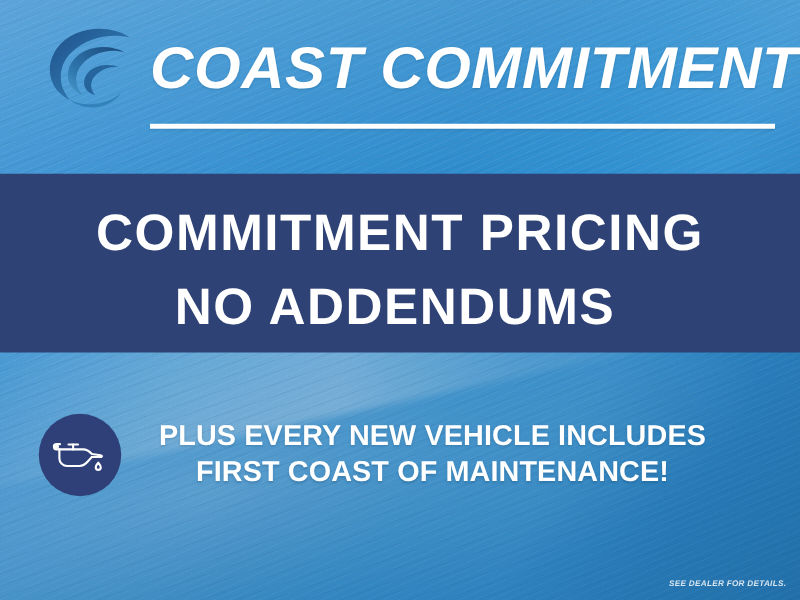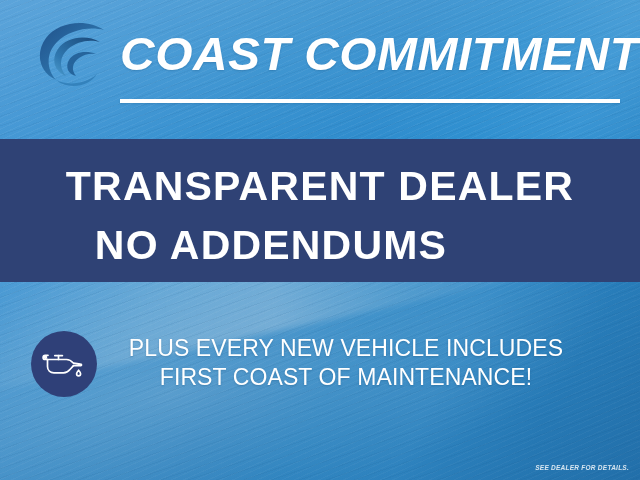--- a/index.html
+++ b/index.html
@@ -176,20 +176,21 @@
     position: absolute;
     left: 0; top: 27px;
     width: 640px;
     font-size: 41px;
   }
   .mid-line-2 {
     position: absolute;
     left: 0; top: 86px;
     width: 542px;
     font-size: 41px;
+    padding-left: 45px;
   }
 
   
   .promo {
     position: absolute;
     left: 0;
     top: 330px;
     width: 640px;
     height: 72px;
   }
@@ -208,21 +209,21 @@
   .promo-badge svg { display: block; }
 
   .promo-text {
     position: absolute;
     left: 108px;
     top: 4px;
     width: 476px;
     text-align: center;
     color: #ffffff;
     font-family: "Liberation Sans", sans-serif;
-    font-weight: normal;
+    font-weight: bold;
     font-size: 23px;
     line-height: 29px;
     letter-spacing: 0.1px;
     text-shadow: 0 1px 2px rgba(10,60,100,0.25);
   }
   .promo-text div { white-space: nowrap; }
 
   
   .disclaimer {
     position: absolute;
@@ -276,21 +277,21 @@
         <path d="M22 60 C 34 66, 52 64, 63 54 C 55 67, 34 70, 22 60 Z" fill="#2e7cb5" opacity="0.8"></path>
       </svg>
     </div>
 
     <div class="header-title">COAST COMMITMENT</div>
 
     <div class="header-rule"></div>
   </div>
 
   <div class="mid-band">
-    <div class="mid-line mid-line-1">TRANSPARENT DEALER</div>
+    <div class="mid-line mid-line-1">COMMITMENT PRICING</div>
     <div class="mid-line mid-line-2">NO ADDENDUMS</div>
   </div>
 
   <div class="promo">
 
     <div class="promo-badge">
       <svg width="44" height="30" viewBox="0 0 44 30" xmlns="http://www.w3.org/2000/svg">
         <g fill="none" stroke="#ffffff" stroke-width="1.7" stroke-linecap="round" stroke-linejoin="round">
 
           <path d="M5.5 10.5 L5.5 17.5 C5.5 21.2 8.3 23.8 12 23.8 L21.5 23.8 C24.5 23.8 26.5 22.2 28.2 20.2 L31.5 16.6"></path>

